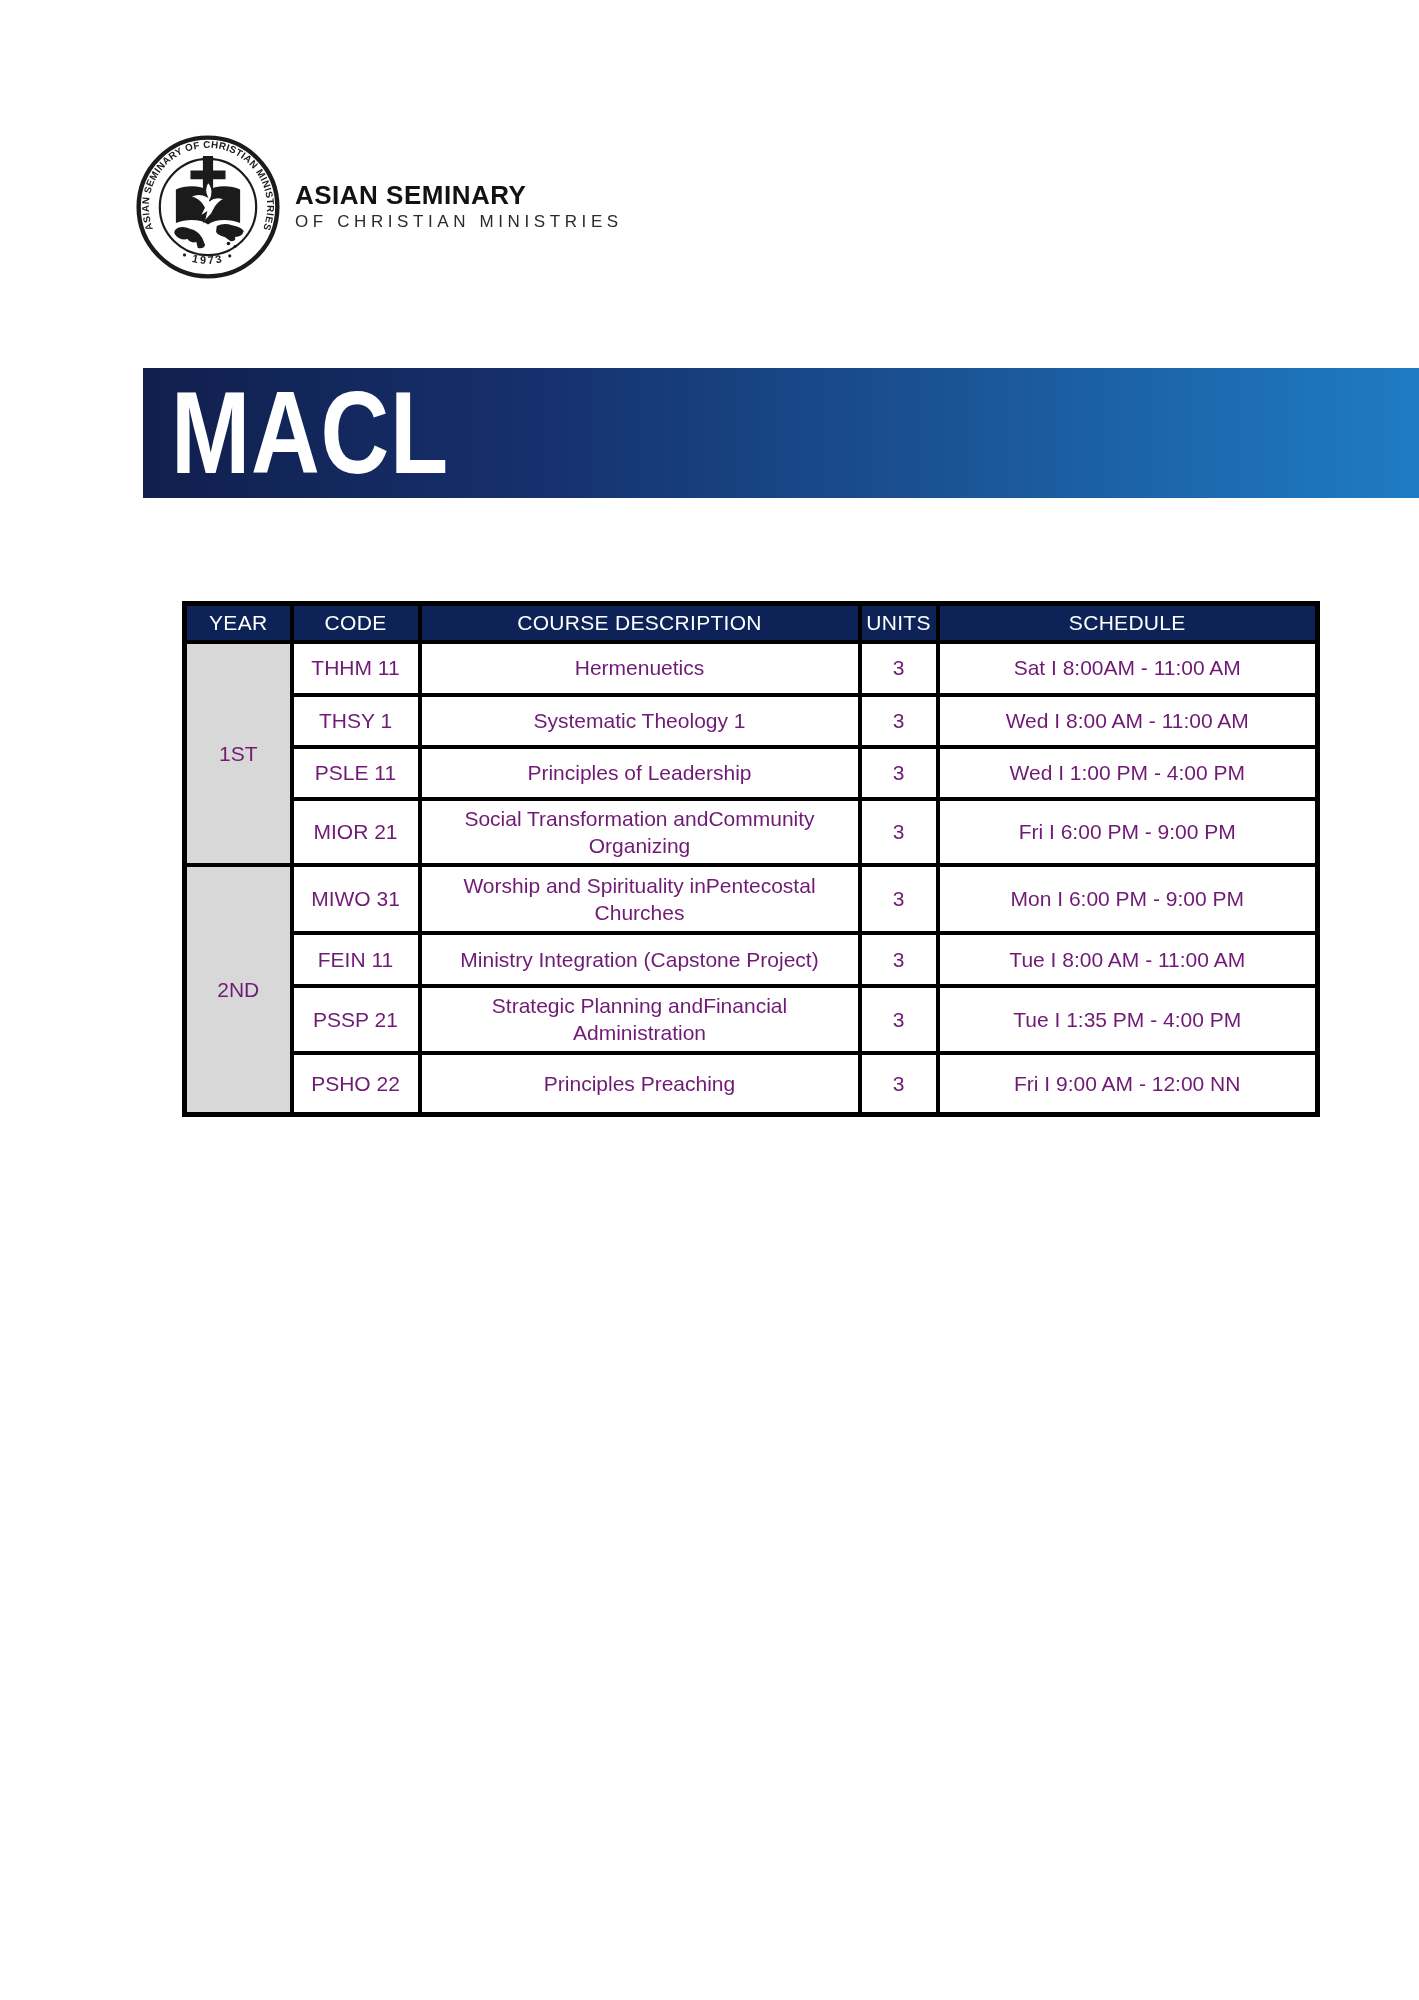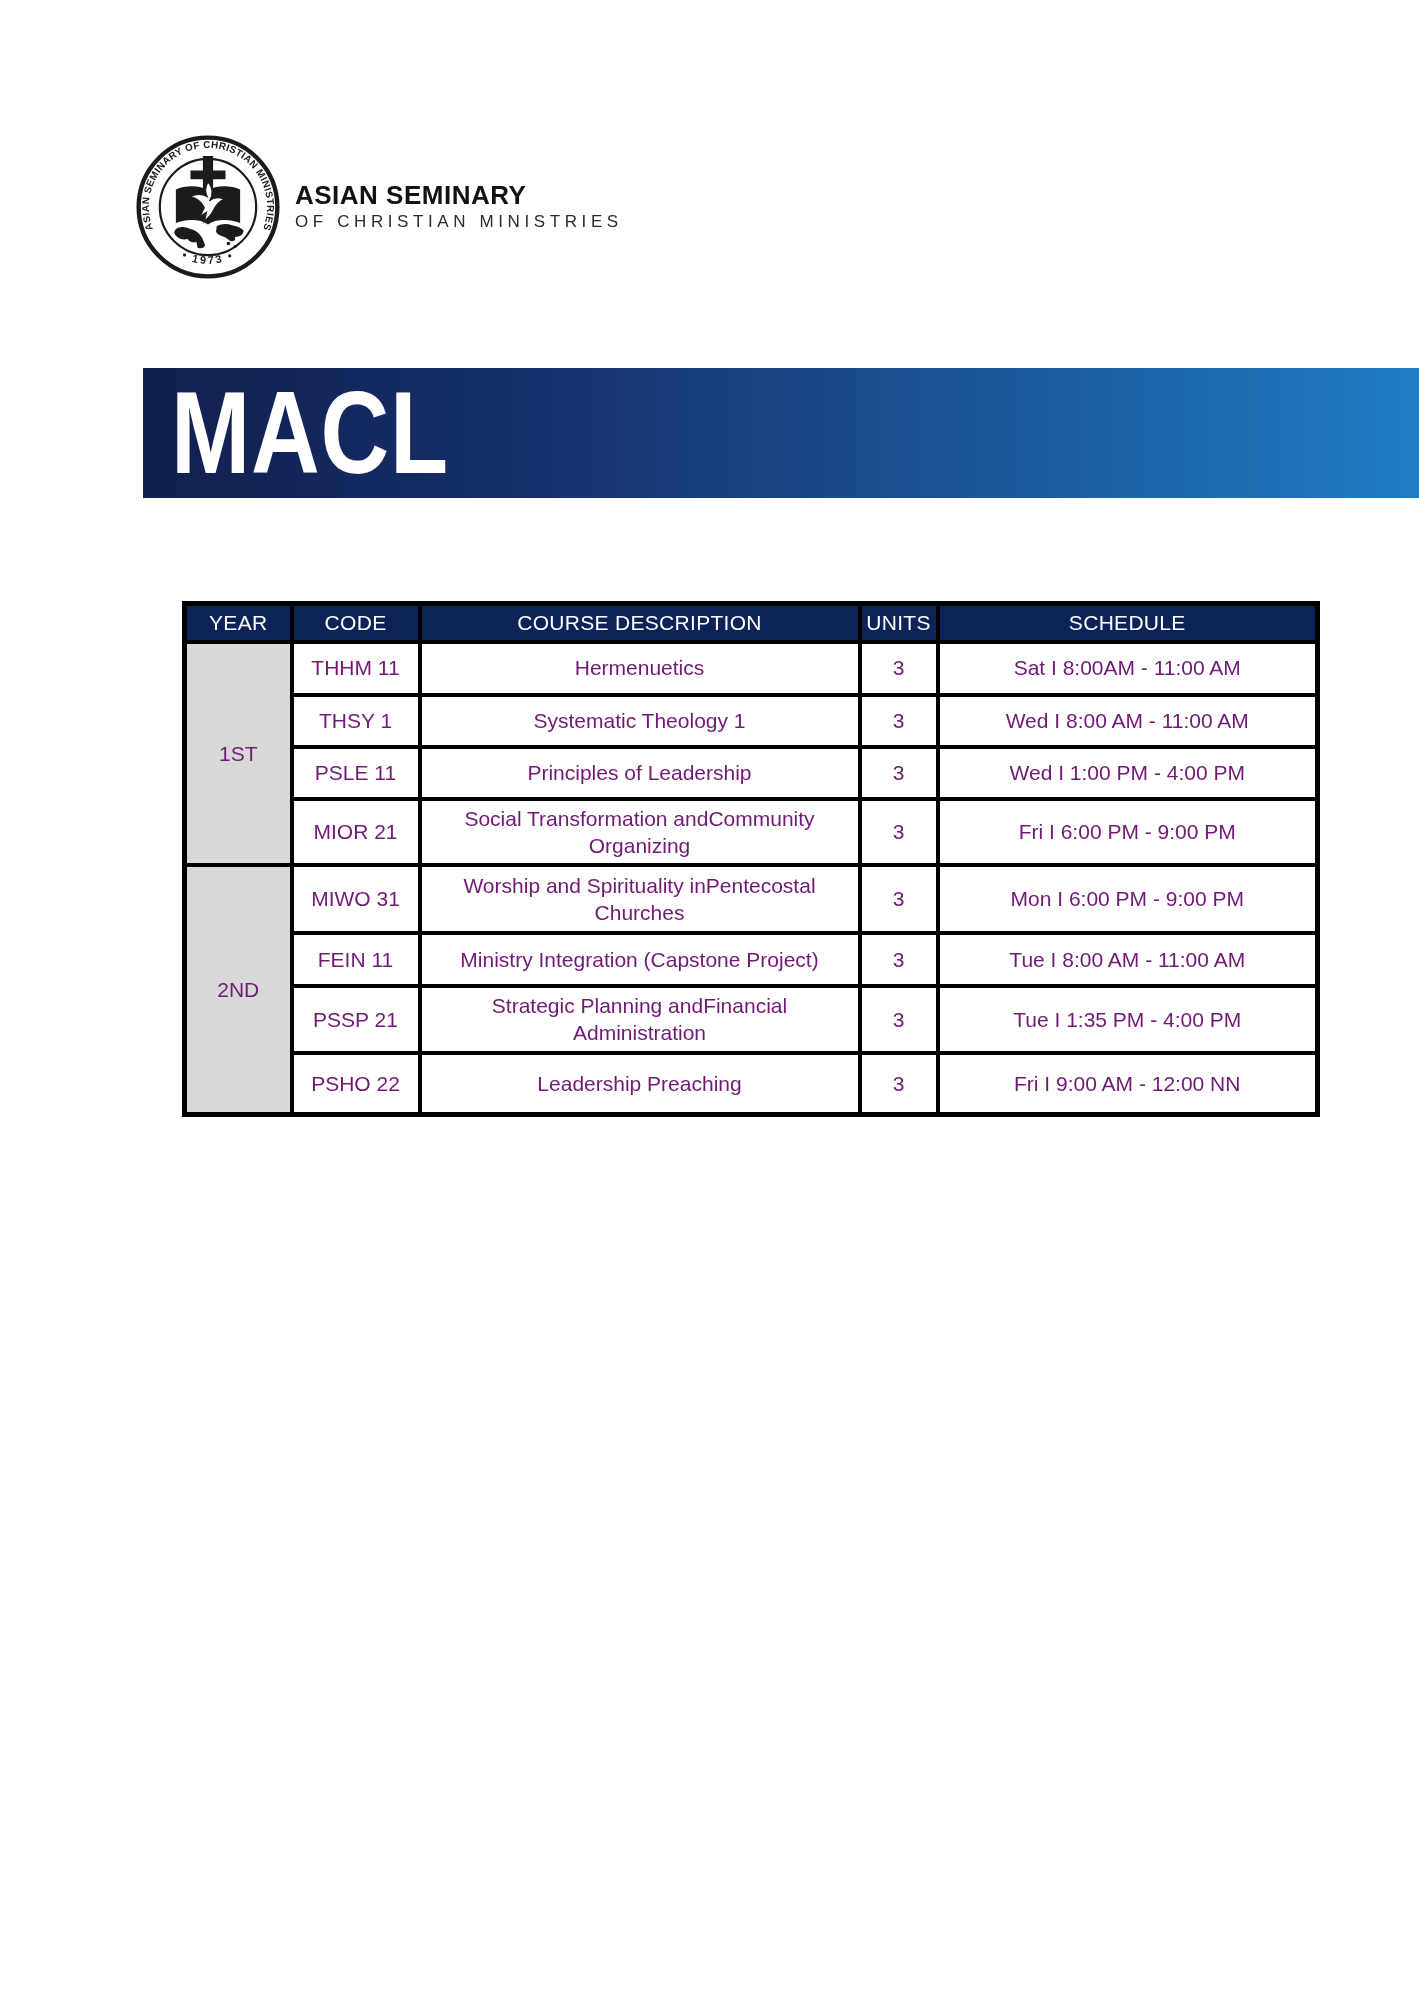--- a/index.html
+++ b/index.html
@@ -157,19 +157,19 @@
         <td>Tue I 8:00 AM - 11:00 AM</td>
       </tr>
       <tr>
         <td>PSSP 21</td>
         <td>Strategic Planning andFinancial Administration</td>
         <td>3</td>
         <td>Tue I 1:35 PM - 4:00 PM</td>
       </tr>
       <tr>
         <td>PSHO 22</td>
-        <td>Leadership Preaching</td>
+        <td>Principles Preaching</td>
         <td>3</td>
         <td>Fri I 9:00 AM - 12:00 NN</td>
       </tr>
     </tbody>
   </table>
 </div>
 
 </body></html>

